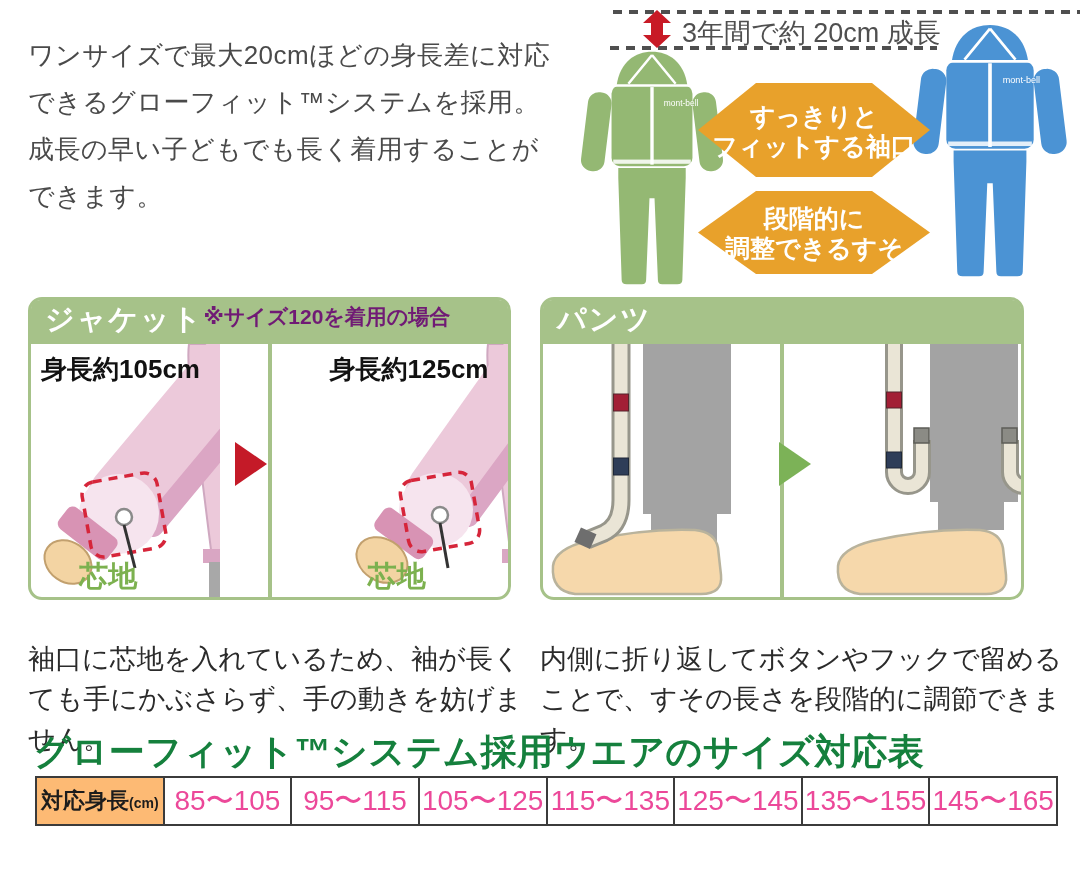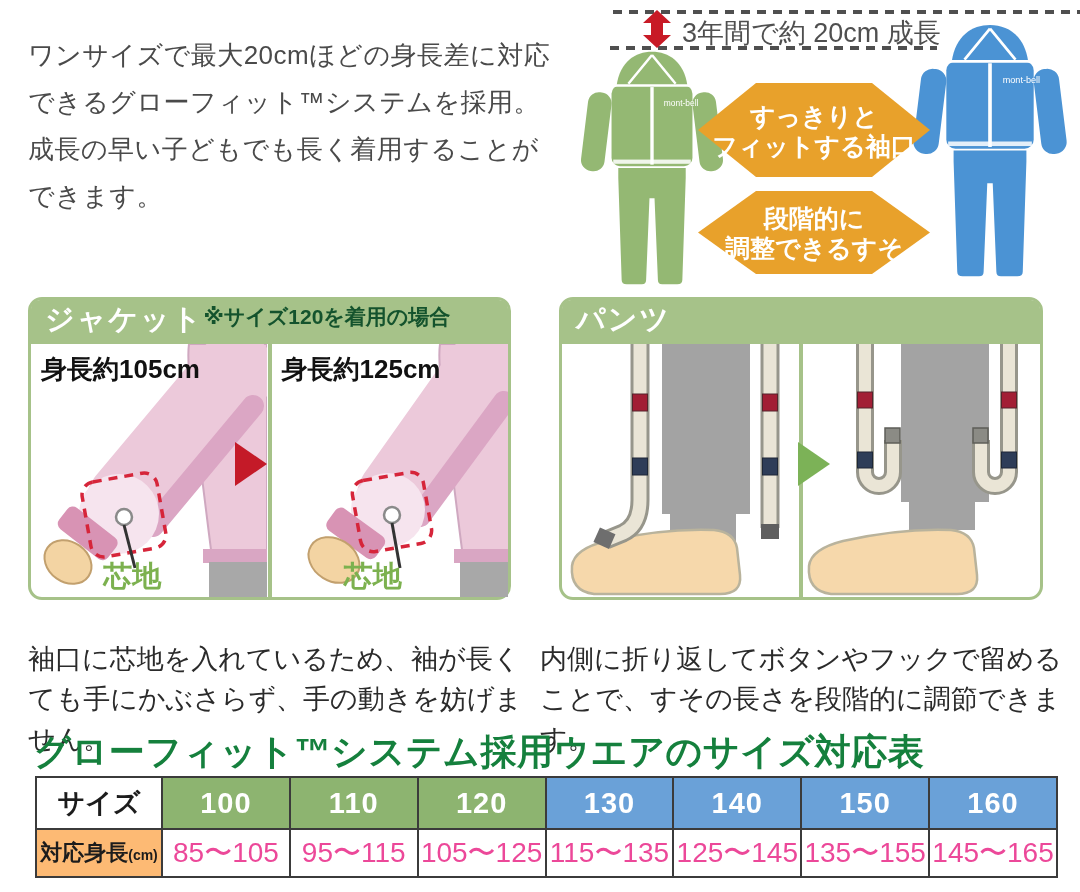--- a/index.html
+++ b/index.html
@@ -20,26 +20,26 @@
   .oarrow{left:143px;width:232px;}
   .oarrow .txt{position:absolute;inset:0;display:flex;flex-direction:column;align-items:center;
                justify-content:center;color:#fff;font-weight:700;font-size:25px;line-height:1.2;
                text-align:center;white-space:nowrap;}
   .oarrow1{top:83px;height:95px;}
   .oarrow2{top:191px;height:84px;}
 
   
   .panel{border:3px solid #a6c289;border-radius:14px;background:#fff;box-sizing:border-box;}
   .panel-jacket{left:28px;top:297px;width:483px;height:303px;}
-  .panel-pants{left:540px;top:297px;width:484px;height:303px;margin-left:19px;}
+  .panel-pants{left:540px;top:297px;width:484px;height:303px;}
   .panel-header{height:44px;background:#a6c289;border-radius:9px 9px 0 0;display:flex;
                 align-items:flex-start;padding-left:14px;}
   .panel-title{color:#fff;font-weight:700;font-size:29px;letter-spacing:2px;white-space:nowrap;}
-  .panel-note{color:#14532d;font-weight:700;font-size:21px;white-space:nowrap;padding-top:3px;}
-  .panel-body{position:relative;display:flex;height:253px;}
+  .panel-note{color:#701a75;font-weight:700;font-size:21px;white-space:nowrap;padding-top:3px;}
+  .panel-body{position:relative;display:flex;height:253px;gap:48px;}
   .pcol{position:relative;flex:1;overflow:hidden;}
   .pdivider{width:4px;background:#a6c289;}
   .col-label{position:absolute;left:10px;top:8px;font-size:26px;font-weight:700;color:#111;
              white-space:nowrap;z-index:3;}
   .callout{position:absolute;bottom:0;left:0;right:34px;text-align:center;font-size:29px;
            font-weight:700;color:#7cb14f;z-index:3;}
   .tri{position:absolute;z-index:4;}
   .tri-jacket{left:202px;top:96px;}
   .tri-pants{left:234px;top:96px;}
   .illu{position:absolute;inset:0;}
@@ -215,30 +215,20 @@
     </div>
   </div>
 
   <p class="abs caption caption-jacket">袖口に芯地を入れているため、袖が長くても手にかぶさらず、手の動きを妨げません。</p>
   <p class="abs caption caption-pants">内側に折り返してボタンやフックで留めることで、すその長さを段階的に調節できます。</p>
 
   <h2 class="abs table-title" style="margin:0">グローフィット™システム採用ウエアのサイズ対応表</h2>
   <div class="abs size-wrap">
     <table class="size">
       <tbody>
-          <tr>
-        <td class="corner">サイズ</td>
-        <td class="sizecell g">100</td>
-        <td class="sizecell g">110</td>
-        <td class="sizecell g">120</td>
-        <td class="sizecell b">130</td>
-        <td class="sizecell b">140</td>
-        <td class="sizecell b">150</td>
-        <td class="sizecell b">160</td>
-      </tr>
       <tr>
         <td class="rowlabel">
           <span>対応身長</span><span class="unit">(cm)</span>
         </td>
         <td class="val">85〜105</td>
         <td class="val">95〜115</td>
         <td class="val">105〜125</td>
         <td class="val">115〜135</td>
         <td class="val">125〜145</td>
         <td class="val">135〜155</td>

